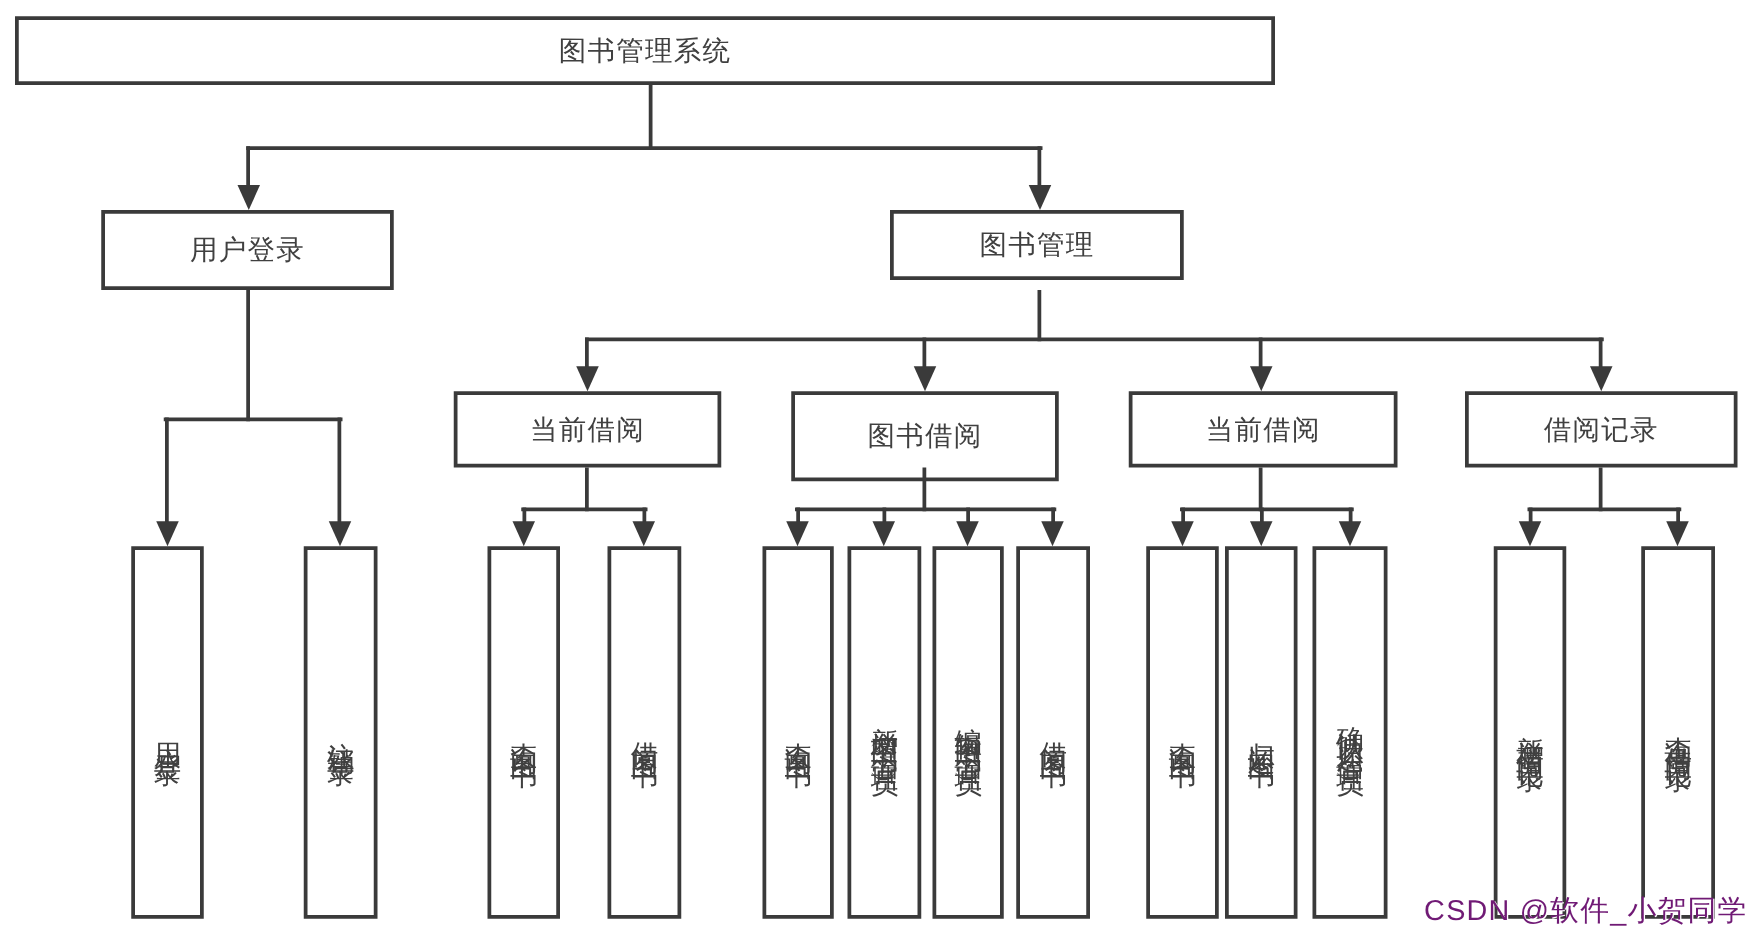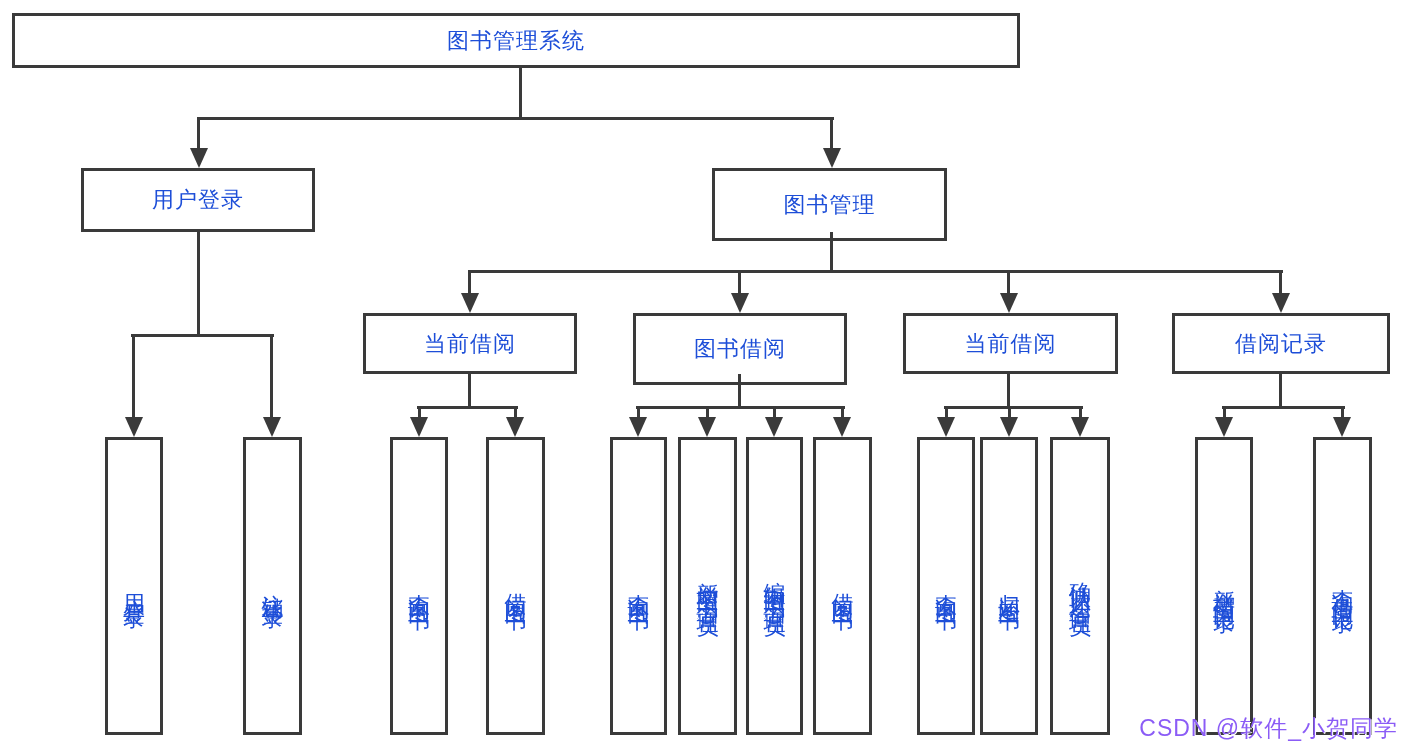--- a/index.html
+++ b/index.html
@@ -11,21 +11,21 @@
     overflow:hidden;
   }
   .node{
     position:absolute;
     box-sizing:border-box;
     border:3px solid #3a3a3a;
     background:#ffffff;
     display:flex;
     align-items:center;
     justify-content:center;
-    color:#1d4ed8;
+    color:#404040;
   }
   .node span{
     font-size:22px;
     letter-spacing:1px;
     white-space:nowrap;
   }
   .node.v span{
     writing-mode:vertical-rl;
     text-orientation:mixed;
     letter-spacing:5px;
@@ -39,39 +39,39 @@
     position:absolute;
     width:0;height:0;
     border-left:9px solid transparent;
     border-right:9px solid transparent;
     border-top:20px solid #3a3a3a;
   }
   .watermark{
     position:absolute;
     right:7px;bottom:3px;
     font-size:23px;
-    color:#8b5cf6;
+    color:#701a75;
     text-shadow:1px 1px 0 #ffffff;
     letter-spacing:1px;
   }
 </style>
 </head>
 <body>
 
 <div id="stage">
 
   <div class="node" style="left:12px;top:13px;width:1008px;height:55px">
     <span>图书管理系统</span>
   </div>
 
   <div class="node" style="left:81px;top:168px;width:234px;height:64px">
     <span>用户登录</span>
   </div>
 
-  <div class="node" style="left:712px;top:168px;width:235px;height:73px">
+  <div class="node" style="left:712px;top:168px;width:235px;height:56px">
     <span>图书管理</span>
   </div>
 
   <div class="node" style="left:363px;top:313px;width:214px;height:61px">
     <span>当前借阅</span>
   </div>
 
   <div class="node" style="left:633px;top:313px;width:214px;height:72px">
     <span>图书借阅</span>
   </div>

